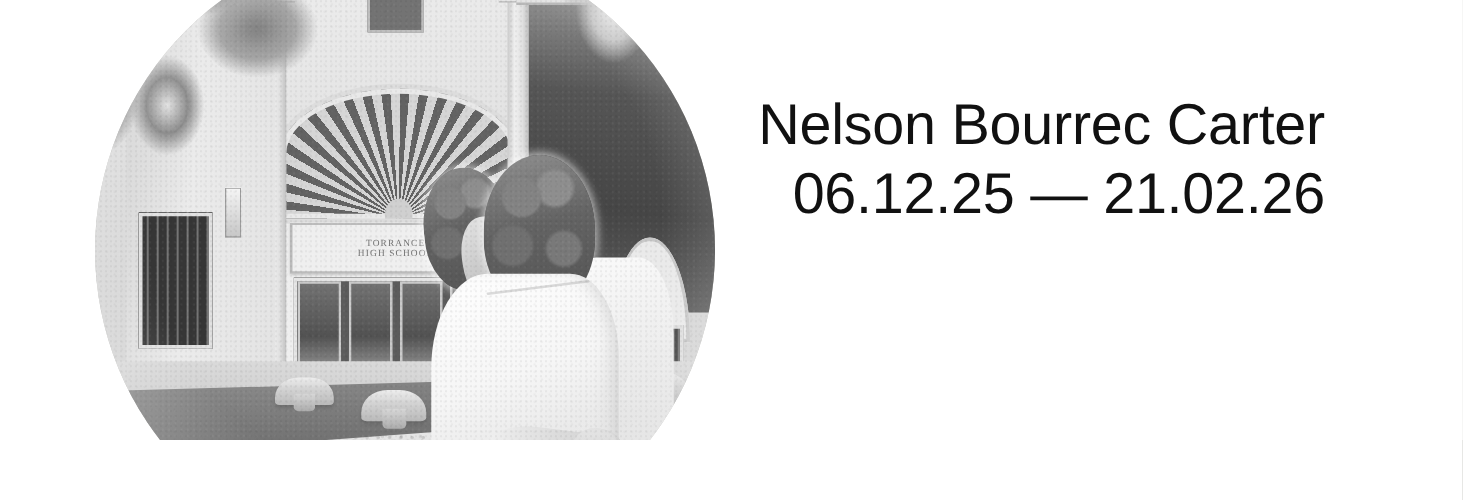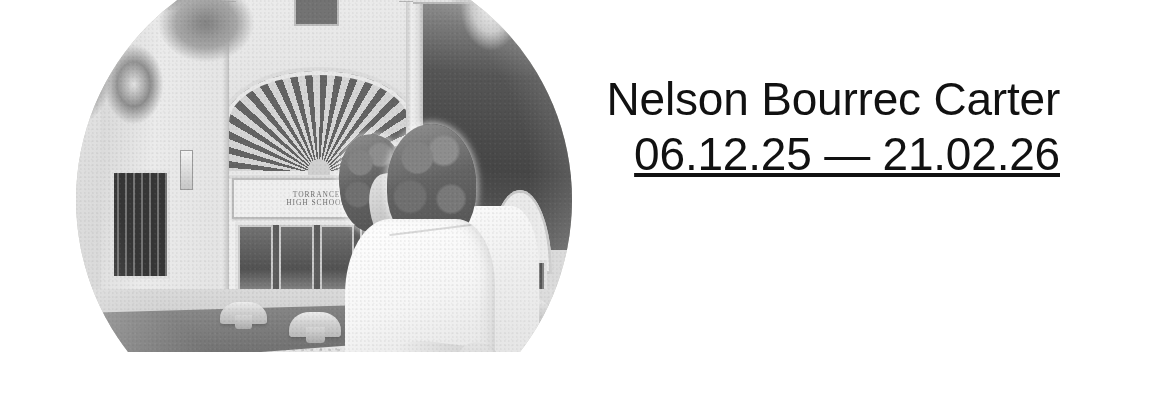--- a/index.html
+++ b/index.html
@@ -329,21 +329,20 @@
     letter-spacing: -0.2px;
     line-height: 1.25;
     white-space: nowrap;
   }
   #exhibition-dates {
     font-size: 46px;
     font-weight: 400;
     letter-spacing: -0.2px;
     line-height: 1.25;
     white-space: nowrap;
-    text-decoration: underline;
   }
 </style>
 </head>
 <body>
 
 <div id="banner">
 
   <div id="photo-circle">
     <div id="photo-inner">
 

